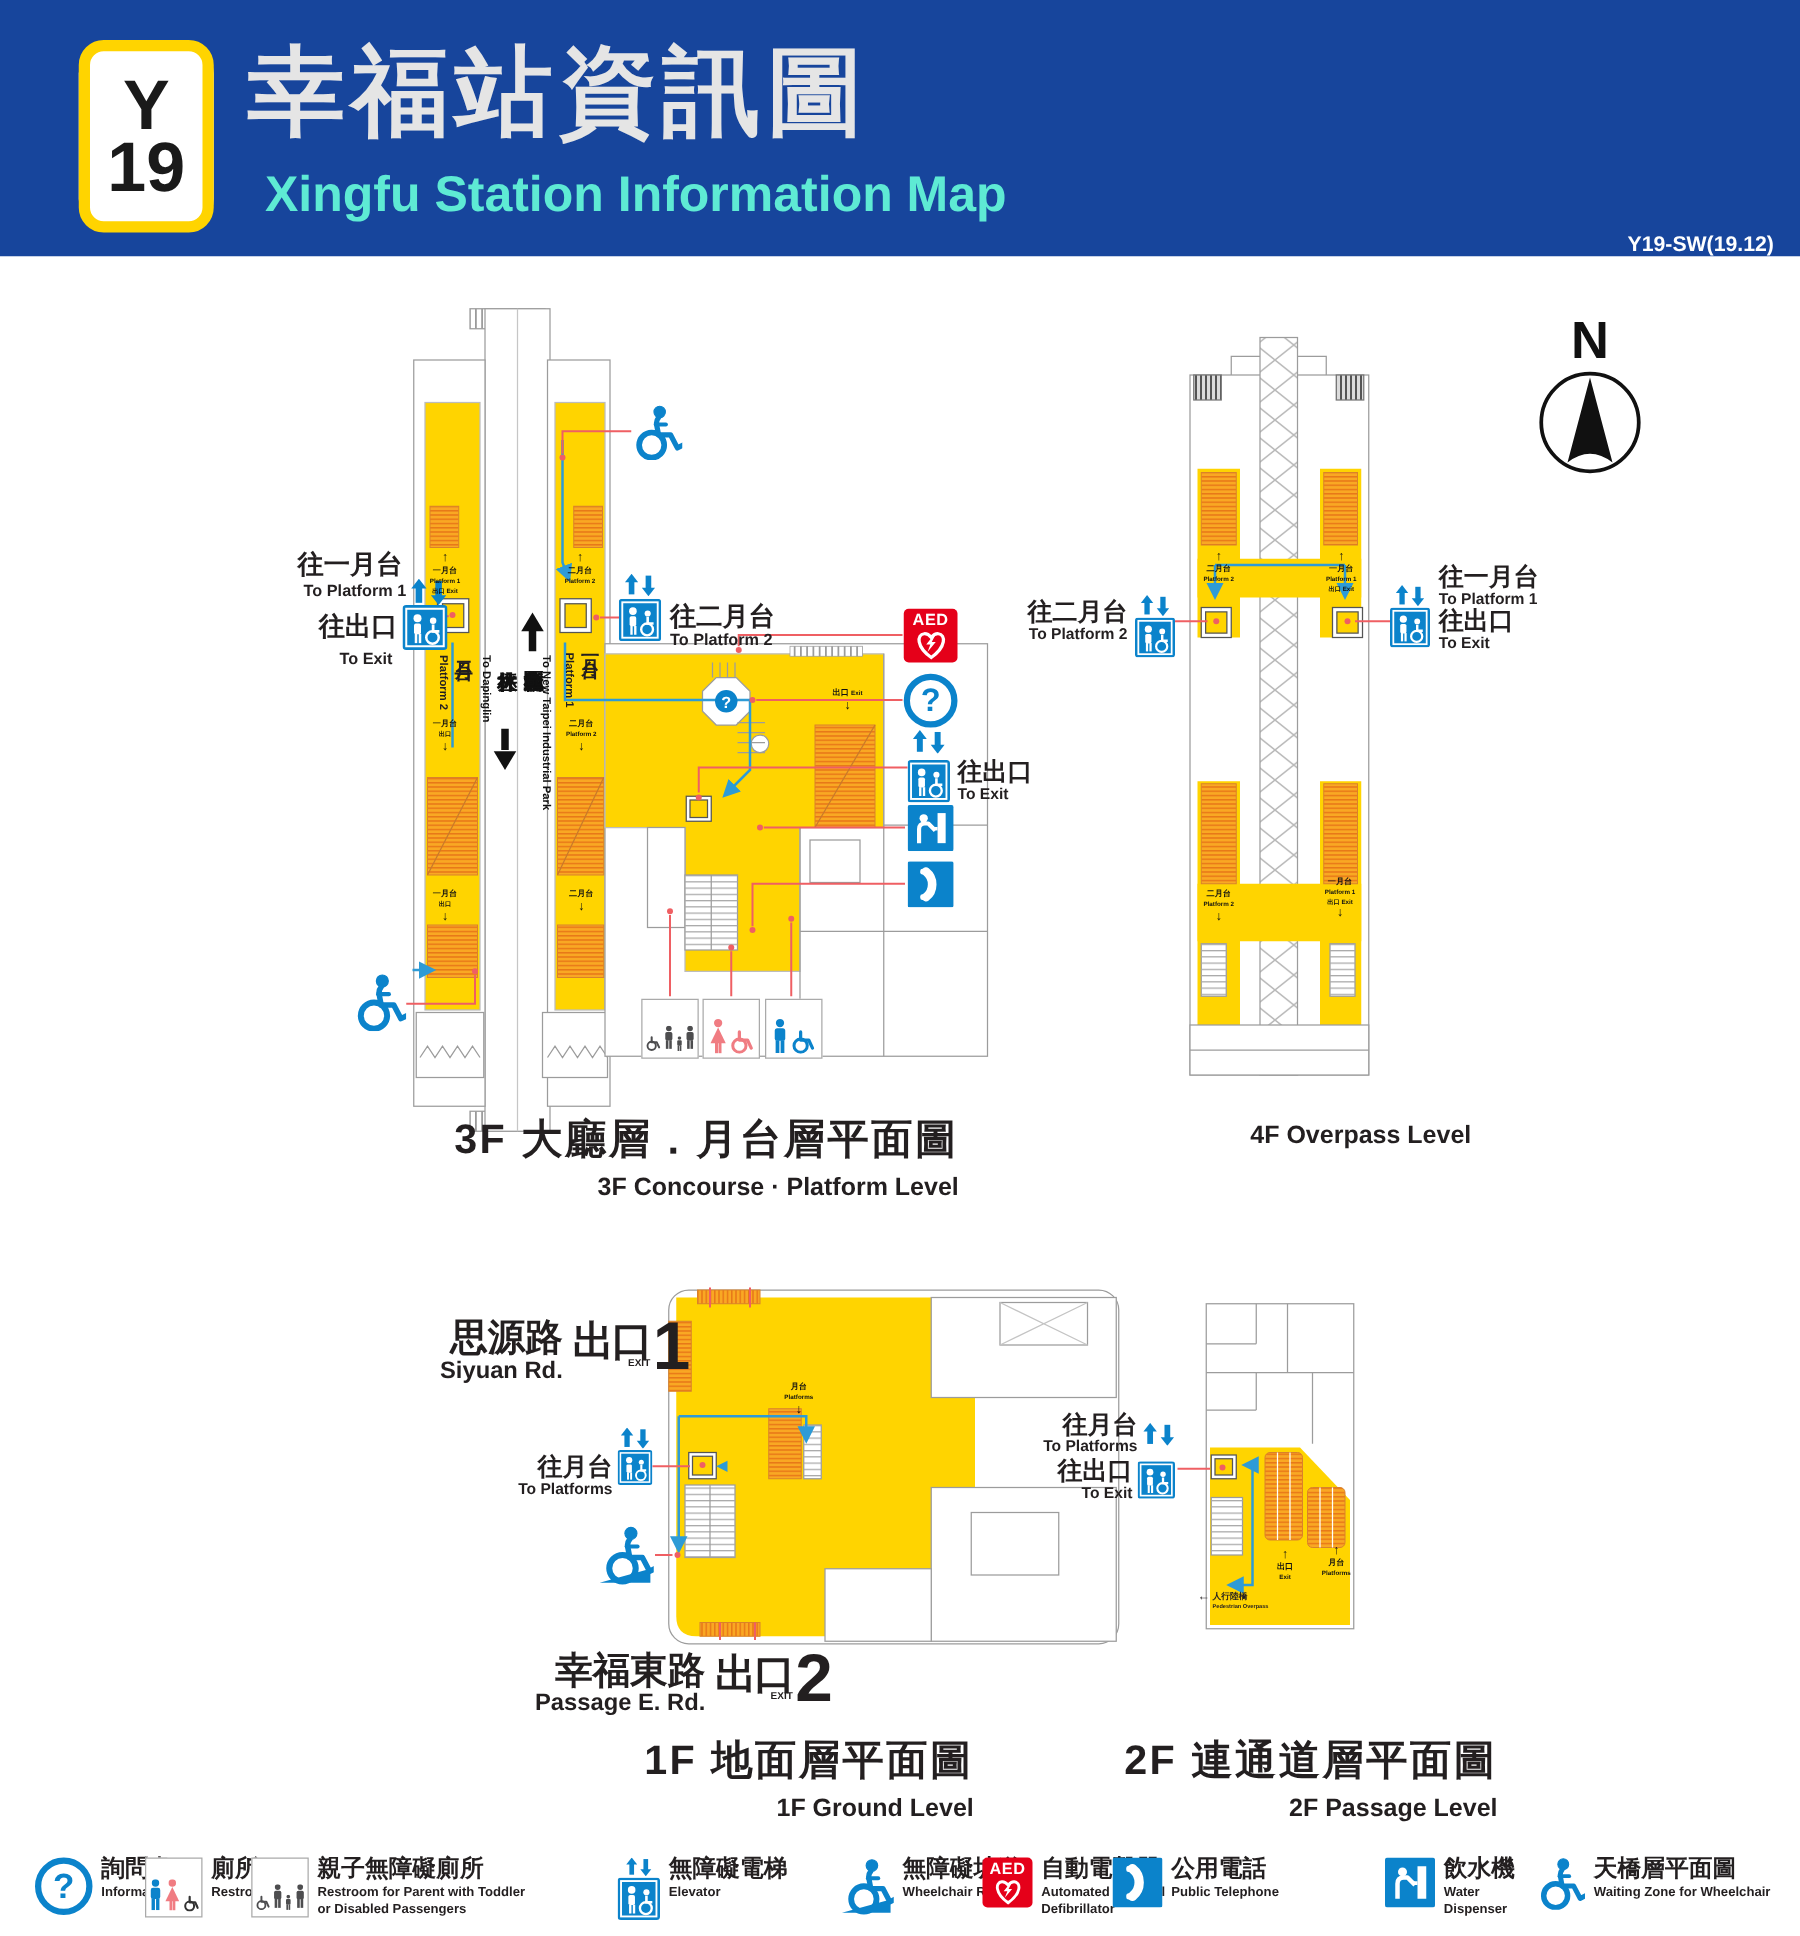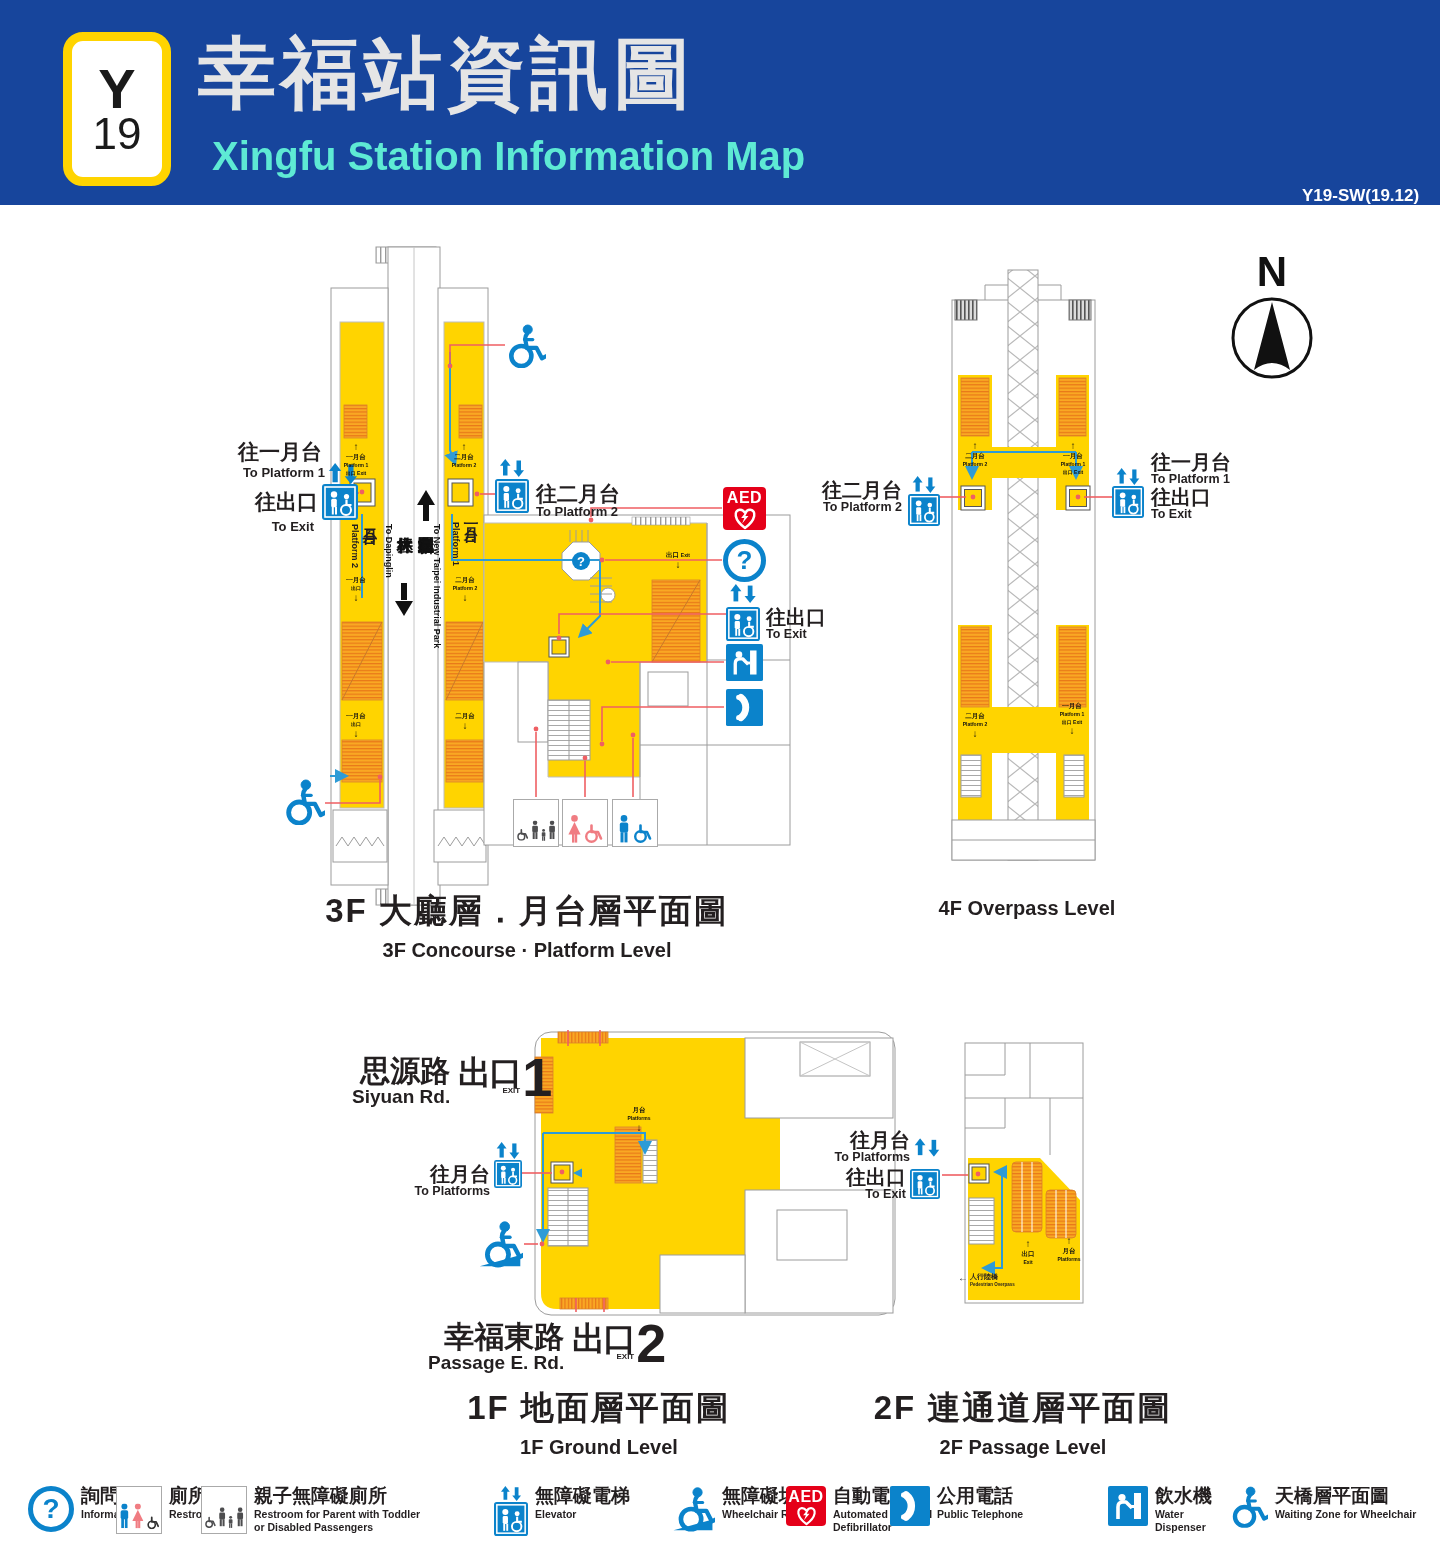--- a/index.html
+++ b/index.html
@@ -6,47 +6,47 @@
   body{width:1440px;height:1549px;position:relative;overflow:hidden;
        font-family:"Liberation Sans","DejaVu Sans",sans-serif;color:#231f20;}
   .abs{position:absolute;}
   
   .hdr{position:absolute;left:0;top:0;width:1440px;height:205px;background:#17459C;}
   .badge{position:absolute;left:63px;top:33px;width:108px;height:152px;background:#fff;border-radius:26px;
          display:flex;align-items:center;justify-content:center;}
   .badge-in{width:92px;height:136px;border:9px solid #FFD400;border-radius:20px;background:#fff;
             display:flex;flex-direction:column;align-items:center;justify-content:center;line-height:.9;}
   .badge-in .ln{font-size:56px;font-weight:800;color:#1a1a1a;}
-  .badge-in .num{font-size:44px;font-weight:400;color:#1a1a1a;}
+  .badge-in .num{font-size:56px;font-weight:700;color:#1a1a1a;}
   .ttl-zh{position:absolute;left:198px;top:22px;font-size:78px;font-weight:800;color:#e5e5e5;letter-spacing:5px;}
   .ttl-en{position:absolute;left:212px;top:134px;font-size:40px;font-weight:700;color:#5eead4;}
   .ver{position:absolute;left:1302px;top:186px;font-size:17px;font-weight:bold;color:#fff;}
   
   .zh21{font-size:21px;font-weight:800;line-height:1.05;}
   .zh20{font-size:20px;font-weight:800;line-height:1.05;}
   .en13{font-size:13px;font-weight:bold;line-height:1.1;}
   .en12{font-size:12.5px;font-weight:bold;line-height:1.1;}
   .tiny{font-size:6.5px;line-height:1.2;font-weight:bold;text-align:center;color:#111;}
   .tiny .t5{font-size:5px;}
   .vzh{writing-mode:vertical-rl;text-orientation:upright;font-weight:800;}
   .ven{writing-mode:vertical-rl;font-weight:bold;}
   .rowf{display:flex;align-items:flex-start;}
   .colf{display:flex;flex-direction:column;align-items:center;}
   .tr{text-align:right;}
   
-  .cap{position:absolute;text-align:center;}
+  .cap{position:absolute;text-align:right;}
   .cap .czh{font-size:33px;font-weight:800;letter-spacing:2px;}
   .cap .cen{font-size:20px;font-weight:800;margin-top:5px;}
   
   .info-ic{background:#fff;border:5px solid #0B83CB;border-radius:50%;display:flex;align-items:center;justify-content:center;box-sizing:border-box;}
   .info-ic span{color:#0B83CB;font-weight:800;}
   .mini-info{background:#0B83CB;border-radius:50%;display:flex;align-items:center;justify-content:center;}
   .mini-info span{color:#fff;font-weight:800;font-size:13px;}
   .aed-ic{background:#E50019;border-radius:4px;display:flex;flex-direction:column;align-items:center;justify-content:flex-start;}
-  .aed-ic .atx{color:#fff;font-weight:800;font-size:16px;line-height:1.2;margin-top:1px;letter-spacing:.5px;}
+  .aed-ic .atx{color:#fff;font-weight:800;font-size:13px;line-height:1.2;margin-top:1px;letter-spacing:.5px;}
   .rbox{background:#fff;border:1.2px solid #aaa;display:flex;align-items:flex-end;justify-content:center;gap:2px;padding:3px 2px;box-sizing:border-box;}
   
   .exitg{display:inline-flex;align-items:flex-start;line-height:1;}
   .exitg .ezh{font-size:33px;font-weight:900;letter-spacing:-2px;}
   .exitg .ecol{display:flex;flex-direction:column;align-items:flex-end;}
   .exitg .eex{font-size:8px;font-weight:800;margin-top:-2px;}
   .exitg .enum{font-size:54px;font-weight:900;line-height:.78;margin-left:2px;}
   
   .lgi{position:absolute;top:1486px;display:flex;align-items:flex-start;gap:7px;}
   .lgi .lzh{font-size:19px;font-weight:800;line-height:1.05;}

